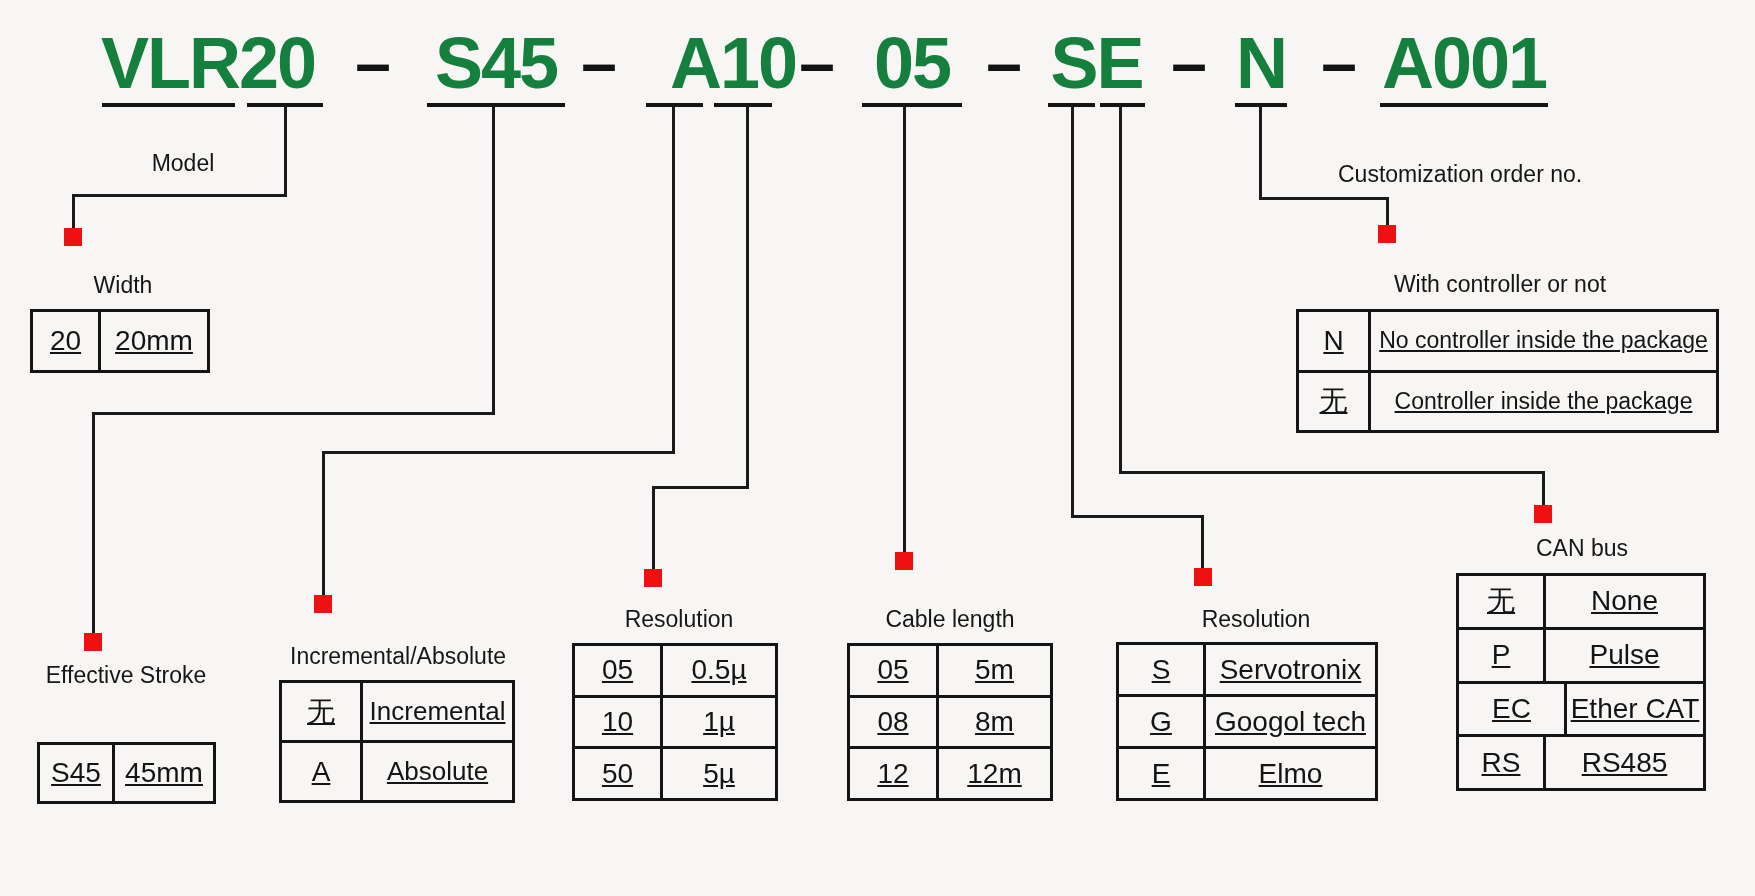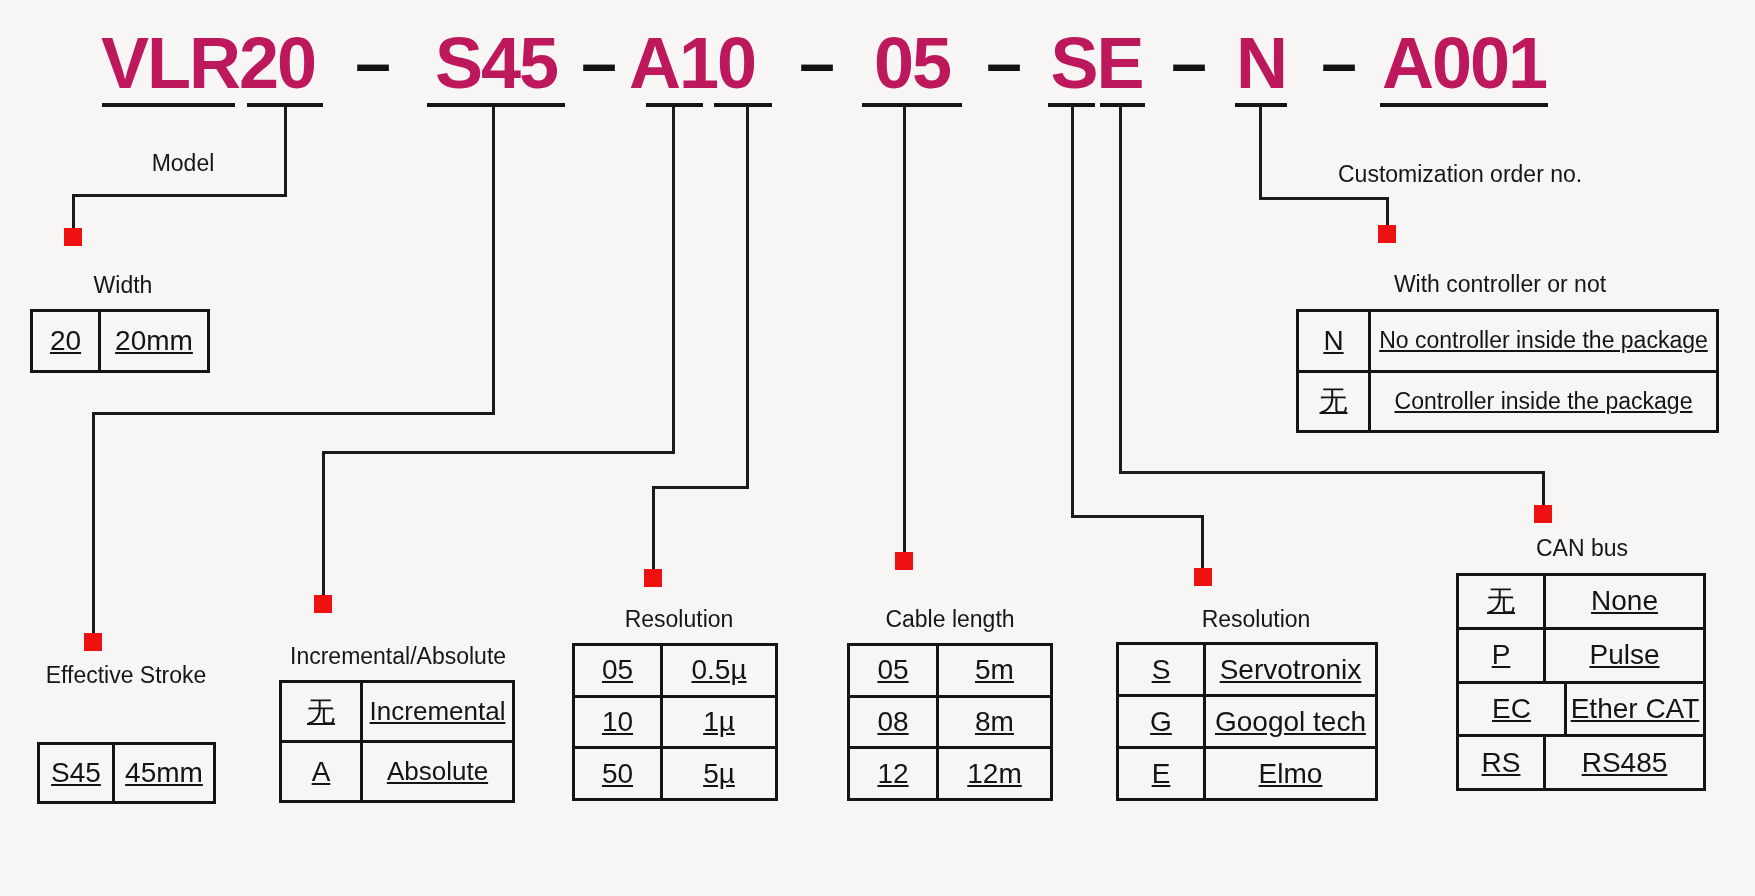--- a/index.html
+++ b/index.html
@@ -12,21 +12,21 @@
     width:1755px;height:896px;
     background:#f7f6f4;
     overflow:hidden;
     color:#151515;
   }
   
   .seg{
     position:absolute;top:30px;height:66px;
     display:flex;align-items:center;justify-content:center;
     font-size:72px;font-weight:700;letter-spacing:-2px;
-    color:#be185d;white-space:nowrap;
+    color:#15803d;white-space:nowrap;
   }
   .dash{
     position:absolute;top:30px;height:66px;width:30px;
     display:flex;align-items:center;justify-content:center;
     font-size:64px;font-weight:700;color:#121212;
   }
   .underline{
     position:absolute;top:103px;height:4px;background:#141414;
   }
   
@@ -60,21 +60,21 @@
 </style>
 </head>
 <body>
 
 <div class="stage">
 
   <div class="seg" style="left:100px;width:216px;">VLR20</div>
   <div class="dash" style="left:358px;">–</div>
   <div class="seg" style="left:427px;width:138px;">S45</div>
   <div class="dash" style="left:584px;">–</div>
-  <div class="seg" style="left:629px;width:126px;">A10</div>
+  <div class="seg" style="left:670px;width:126px;">A10</div>
   <div class="dash" style="left:802px;">–</div>
   <div class="seg" style="left:862px;width:100px;">05</div>
   <div class="dash" style="left:989px;">–</div>
   <div class="seg" style="left:1048px;width:97px;">SE</div>
   <div class="dash" style="left:1174px;">–</div>
   <div class="seg" style="left:1235px;width:52px;">N</div>
   <div class="dash" style="left:1324px;">–</div>
   <div class="seg" style="left:1380px;width:168px;">A001</div>
 
   <div class="underline" style="left:102px;width:133px;"></div>

